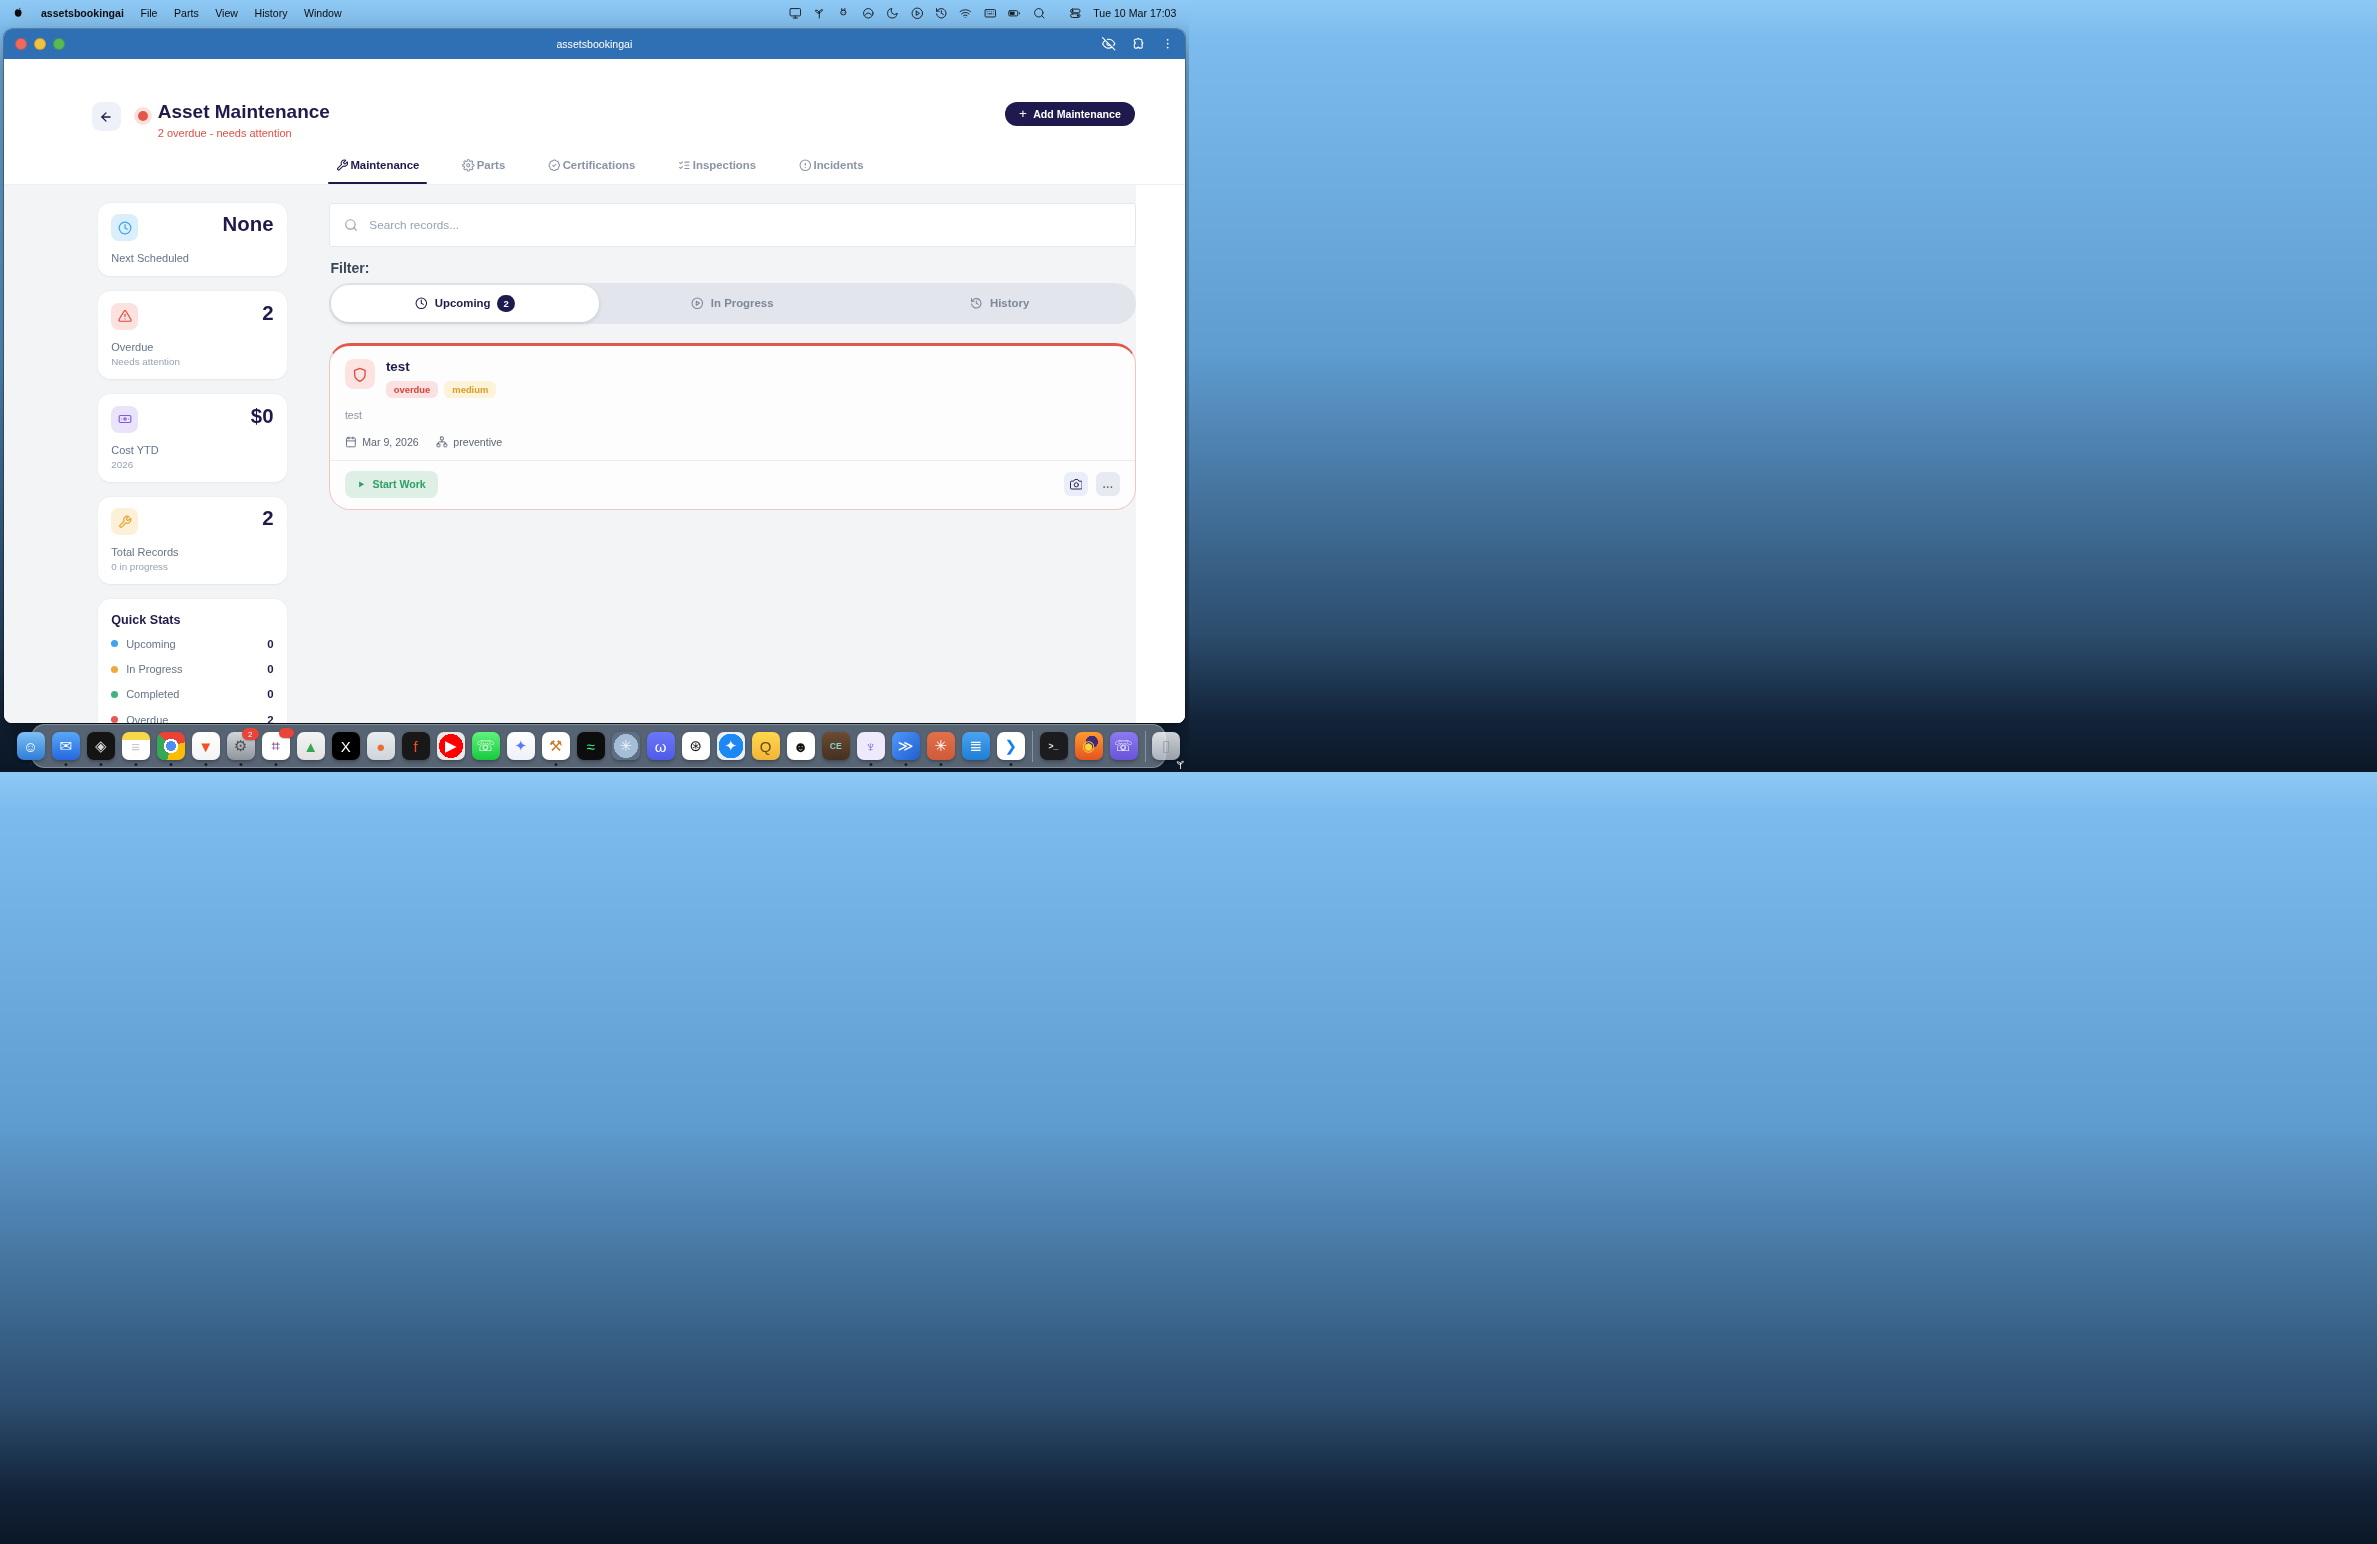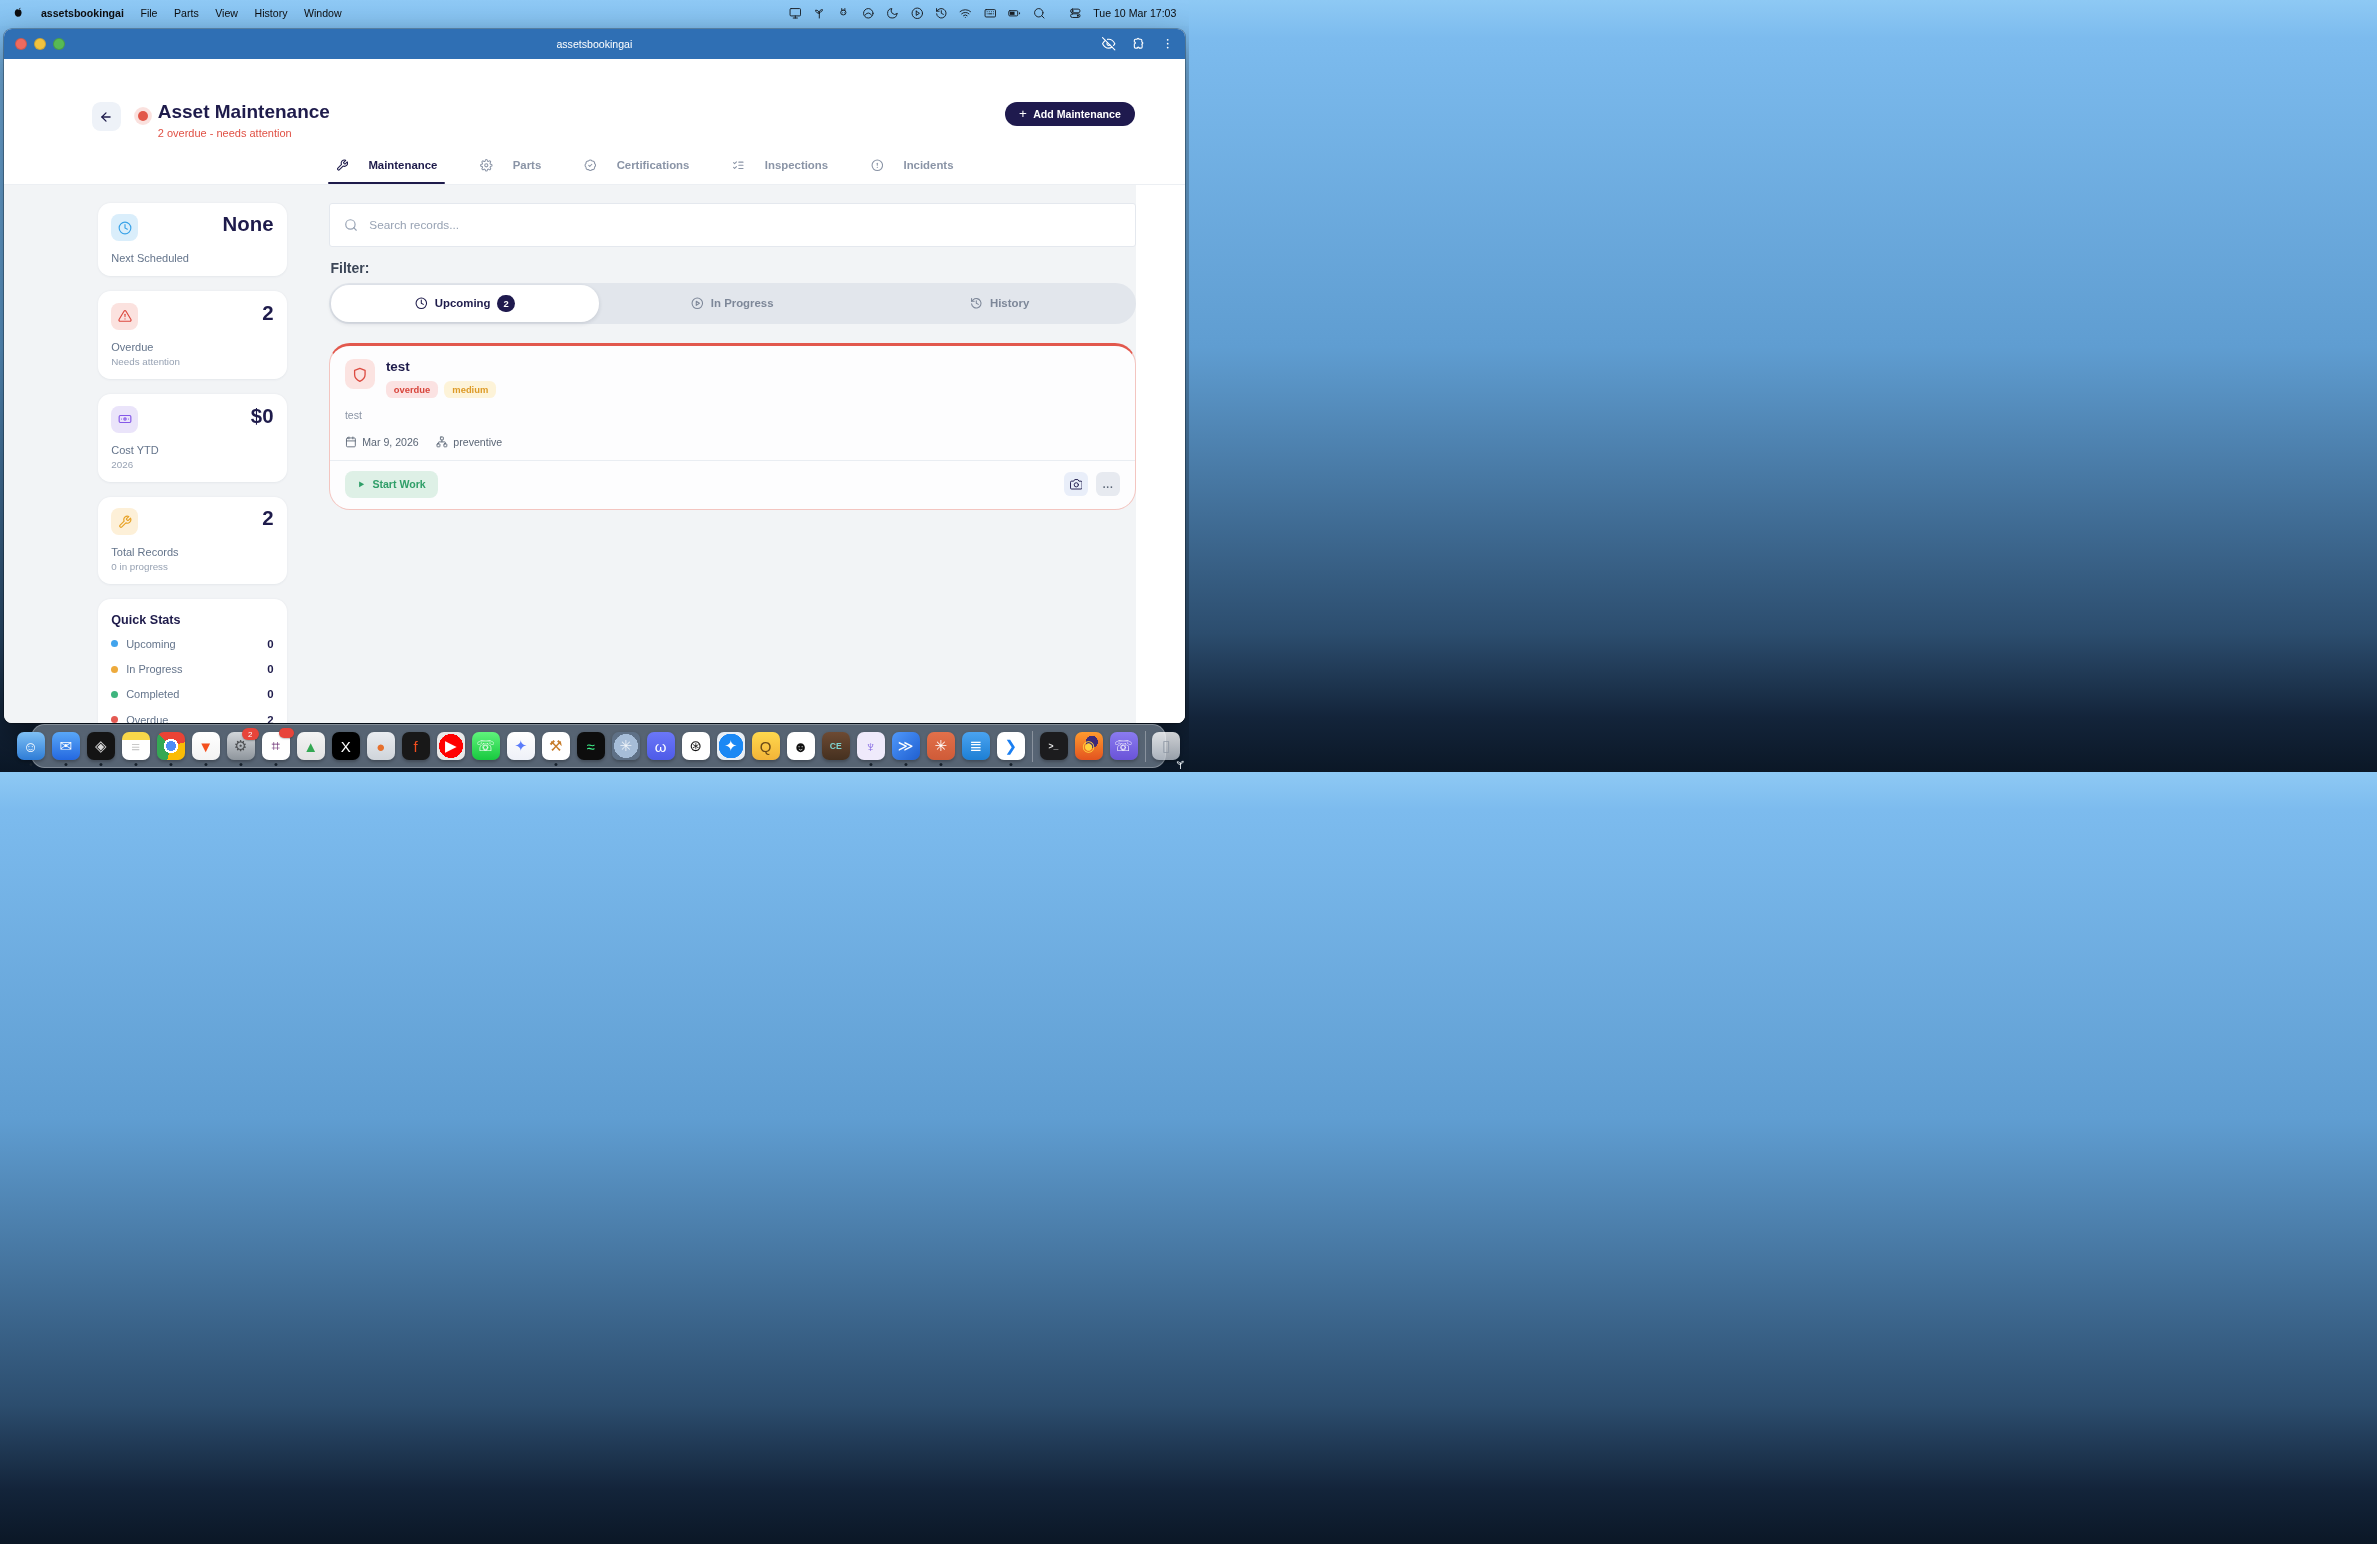--- a/index.html
+++ b/index.html
@@ -39,21 +39,21 @@
     justify-content:center;color:#1e1b4b;cursor:pointer;flex:0 0 auto}
   .ph-titleblock{margin-left:17.3px;display:flex;align-items:flex-start}
   .pulse-dot{width:10.2px;height:10.2px;border-radius:50%;background:#e25749;margin:8.6px 9.4px 0 0;
     box-shadow:0 0 0 3.9px rgba(226,87,73,.18)}
   .ph-title{font-size:19px;font-weight:bold;color:#1e1b4b;line-height:1.1}
   .ph-sub{font-size:11px;color:#e05145;margin-top:3.9px}
   .add-btn{margin-left:auto;height:24.4px;padding:0 14px;border-radius:12.6px;background:#1f1a4e;color:#fff;
     display:flex;align-items:center;gap:6.3px;font-size:10.6px;font-weight:bold;cursor:pointer}
   .add-btn .plus{font-size:13.4px;font-weight:normal;margin-top:-1.6px}
   .tabs{display:flex;gap:27px;padding-left:324px;margin-top:20.4px}
-  .tab{display:flex;align-items:center;gap:20px;font-size:11.4px;color:#8a94a6;padding:0 7.9px 11.8px 7.9px;
+  .tab{display:flex;align-items:center;gap:2px;font-size:11.4px;color:#8a94a6;padding:0 7.9px 11.8px 7.9px;
     position:relative;cursor:pointer;font-weight:600}
   .tab.active{color:#1e1b4b}
   .tab.active::after{content:"";position:absolute;left:0;right:0;bottom:-0.8px;height:2.4px;background:#1e1b4b;border-radius:1.6px}
   
   .content{flex:1;background:#f2f4f6;position:relative;display:flex}
   .content::after{content:"";position:absolute;top:0;bottom:0;right:0;width:49px;background:#fff}
   .sidebar{width:189px;margin:18px 0 0 94px;flex:0 0 auto}
   .stat-card{background:#fff;border-radius:12.6px;box-shadow:0 0.8px 2.4px rgba(20,30,60,.06);padding:11.8px 13.4px;
     margin-bottom:15px;position:relative}
   .stat-top{display:flex;justify-content:space-between;align-items:flex-start}

